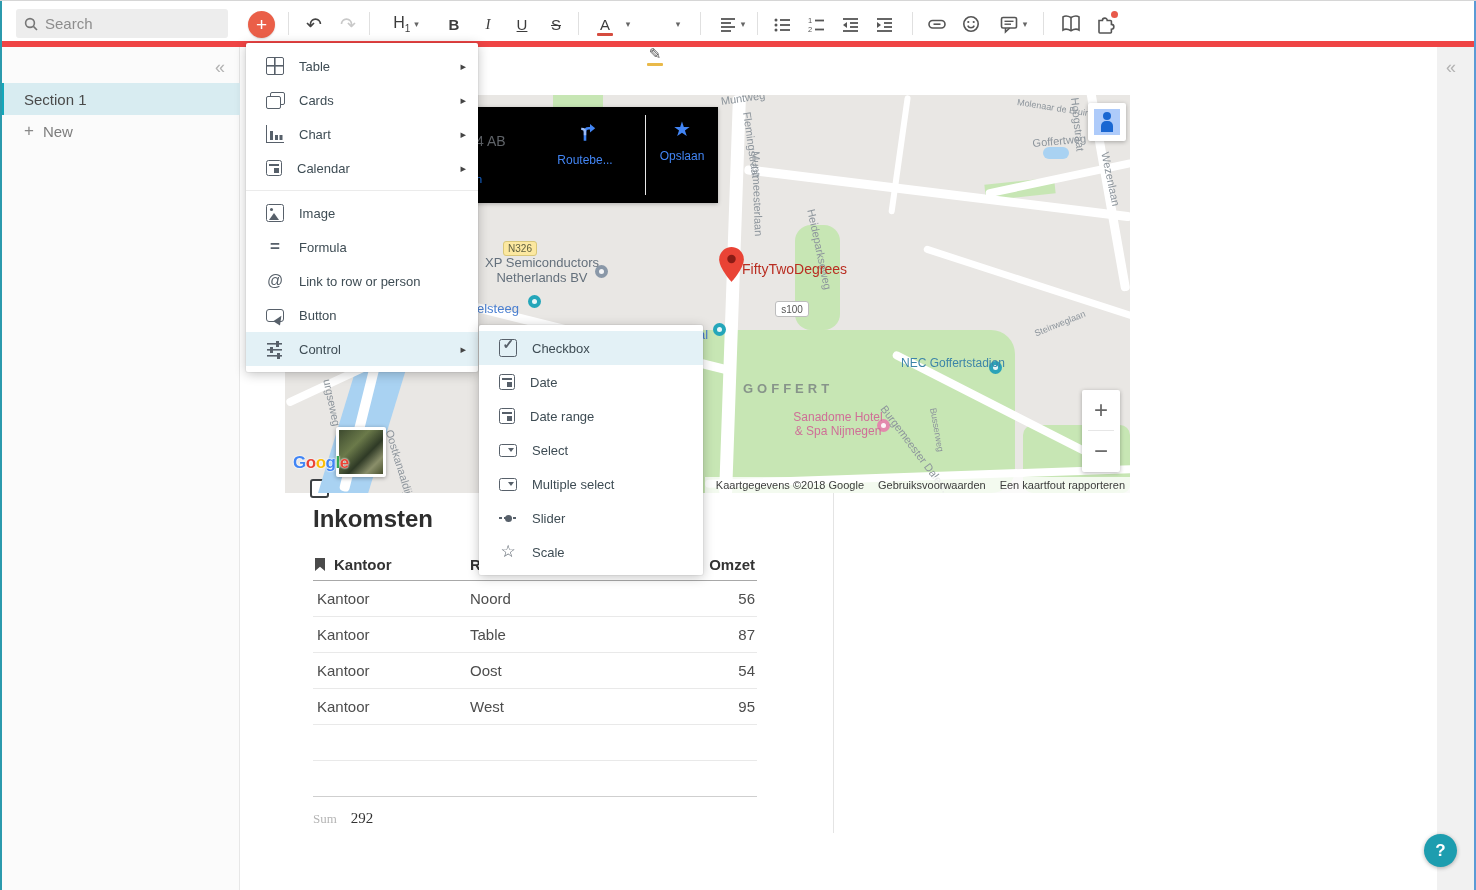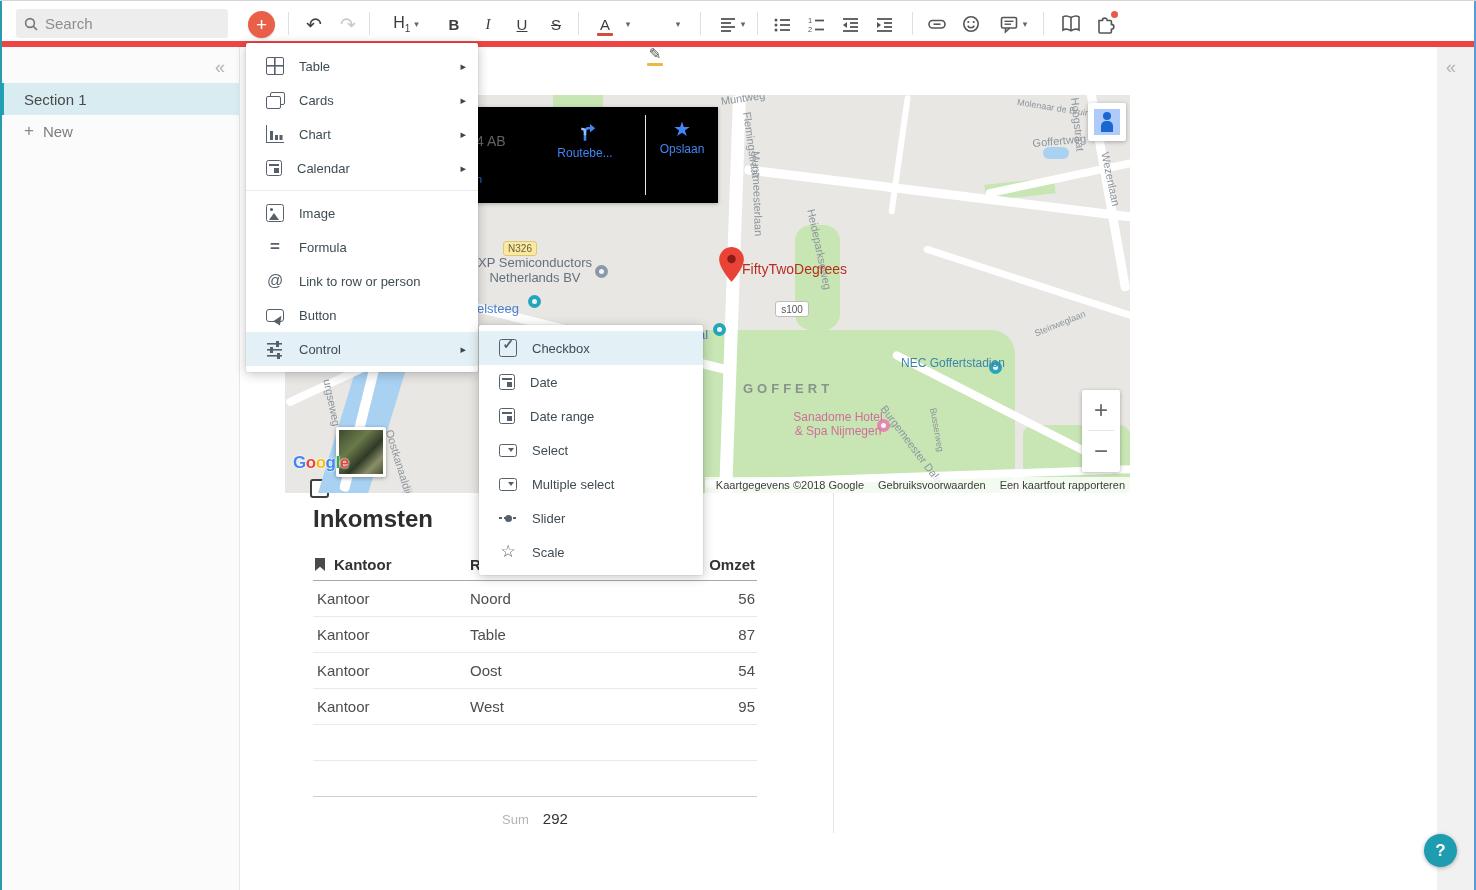--- a/index.html
+++ b/index.html
@@ -87,21 +87,21 @@
   .gmlogo span { display:inline; }
   .attrib { position:absolute; right:0; bottom:0; left:420px; height:16px; background:rgba(255,255,255,.78); display:flex; align-items:center; justify-content:flex-end; gap:14px; padding-right:5px; z-index:8; font-size:11px; color:#3c3c3c; }
   .attrib span { cursor:pointer; }
 
   
   .infocard { position:absolute; left:200px; top:60px; width:278px; height:96px; background:#000000; box-shadow:0 1px 4px rgba(0,0,0,.25); z-index:9; }
   .infocard .addr { position:absolute; left:36px; top:26px; font-size:14px; color:#5f6368; }
   .infocard .linkfrag { position:absolute; left:36px; top:66px; font-size:11px; color:#1a73e8; }
   .infocard .cdiv { position:absolute; left:205px; top:8px; bottom:8px; width:1px; background:#e8e8e8; }
   .icact { position:absolute; width:64px; text-align:center; cursor:pointer; }
-  .icact .lbl { font-size:12px; color:#4285f4; margin-top:2px; white-space:nowrap; }
+  .icact .lbl { font-size:12px; color:#4285f4; margin-top:9px; white-space:nowrap; }
   .act-route { left:113px; top:11px; }
   .act-save { left:210px; top:11px; }
   .star { font-size:20px; color:#4285f4; line-height:22px; }
 
   
   .doc-checkbox { position:absolute; left:70px; top:432px; width:19px; height:19px; border:2px solid #3c4043; border-radius:3px; background:#fff; cursor:pointer; }
   .vline { position:absolute; left:593px; top:443px; width:1px; height:343px; background:#e4e4e4; }
 
   
   .tbl-title { position:absolute; left:73px; top:458px; font-size:24px; font-weight:700; color:#2e2e2e; }
@@ -109,21 +109,21 @@
   .thead { position:relative; height:29px; border-bottom:1px solid #a8a8a8; font-weight:700; color:#333; font-size:15px; }
   .thead .c1 { position:absolute; left:2px; top:4px; display:flex; gap:9px; align-items:center; }
   .thead .c2 { position:absolute; left:157px; top:4px; }
   .thead .c3 { position:absolute; right:2px; top:4px; }
   .i-bookmark { width:10px; height:13px; background:#4a4a4a; clip-path:polygon(0 0,100% 0,100% 100%,50% 68%,0 100%); display:inline-block; }
   .trow { position:relative; height:36px; border-bottom:1px solid #e9e9e9; font-size:15px; color:#4d4d4d; }
   .trow:nth-last-child(1) { border-bottom:1px solid #cfcfcf; }
   .trow .c1 { position:absolute; left:4px; top:9px; }
   .trow .c2 { position:absolute; left:157px; top:9px; }
   .trow .c3 { position:absolute; right:2px; top:9px; }
-  .tfoot { position:relative; height:36px; padding-top:13px; text-align:center; font-size:15px; color:#333; }
+  .tfoot { position:relative; height:36px; padding-top:13px; text-align:left; font-size:15px; color:#333;font-family:Liberation Serif, serif; }
   .tfoot .sumlbl { color:#b5b5b5; font-size:13px; margin-right:14px; }
 
   
   .menu { position:absolute; background:#fff; border-radius:2px; box-shadow:0 2px 12px rgba(0,0,0,.24), 0 0 0 1px rgba(0,0,0,.04); padding:6px 0; z-index:60; }
   .menu1 { left:246px; top:43px; width:232px; }
   .menu2 { left:479px; top:325px; width:224px; z-index:61; }
   .menu-item { position:relative; height:34px; display:flex; align-items:center; padding-left:20px; gap:15px; font-size:13px; color:#3e4c54; cursor:pointer; }
   .menu-item.selected { background:#e3f1f6; }
   .menu-sep { height:1px; background:#ebebeb; margin:5px 0; }
   .menu-arrow { position:absolute; right:12px; top:50%; transform:translateY(-50%); font-size:11px; color:#444; }
@@ -389,21 +389,21 @@
         <span class="map-label" style="left: 748px; top: 234px; transform: rotate(-22deg); font-size: 9px;">Steinweglaan</span>
 
         <span class="map-label" style="left: 653px; top: 312px; transform: rotate(80deg); font-size: 9px;">Busserweg</span>
 
         <span class="map-label" style="left: 603px; top: 308px; transform: rotate(53deg);">Burgemeester Dalesl.</span>
 
         <span class="map-label" style="left: 110px; top: 333px; transform: rotate(73deg);">Oostkanaaldijk</span>
 
         <span class="map-label" style="left: 48px; top: 283px; transform: rotate(78deg);">urgseweg</span>
 
-        <span class="map-label" style="left: 179px; top: 160px; color: rgb(100, 112, 124); font-size: 13px; width: 142px; text-align: center; display: inline-block;">XP Semiconductors
+        <span class="map-label" style="left: 186px; top: 160px; color: rgb(100, 112, 124); font-size: 13px; width: 142px; text-align: center; display: inline-block;">XP Semiconductors
 Netherlands BV</span>
 
         <span class="map-label" style="left: 192px; top: 206px; color: rgb(74, 127, 208); font-size: 13px;">elsteeg</span>
 
         <span class="map-label" style="left: 413px; top: 232px; color: rgb(74, 127, 208); font-size: 13px;">al</span>
 
         <span class="map-label" style="left: 458px; top: 286px; color: rgb(135, 148, 138); font-size: 13px; letter-spacing: 4px; font-weight: 700;">GOFFERT</span>
 
         <span class="map-label" style="left: 498px; top: 315px; color: rgb(207, 111, 151); font-size: 12px; width: 110px; text-align: center; display: inline-block;">Sanadome Hotel
 &amp; Spa Nijmegen</span>

